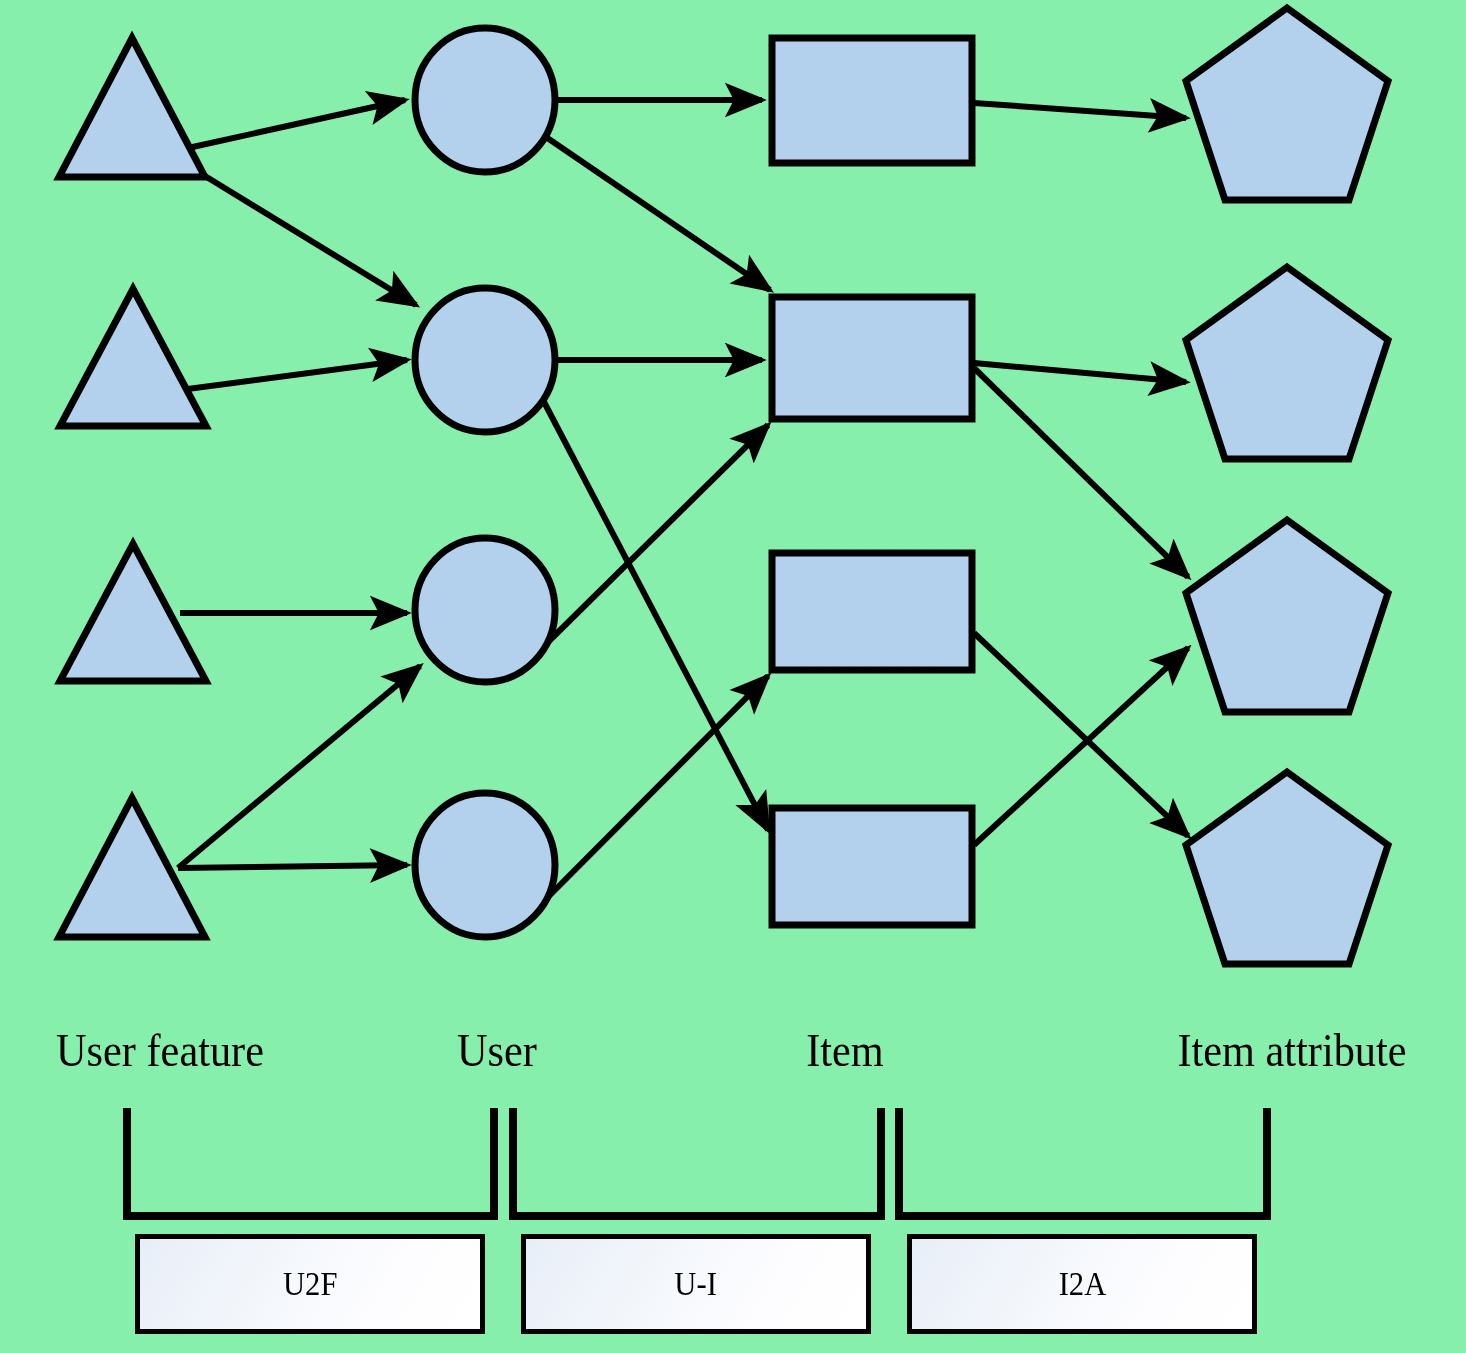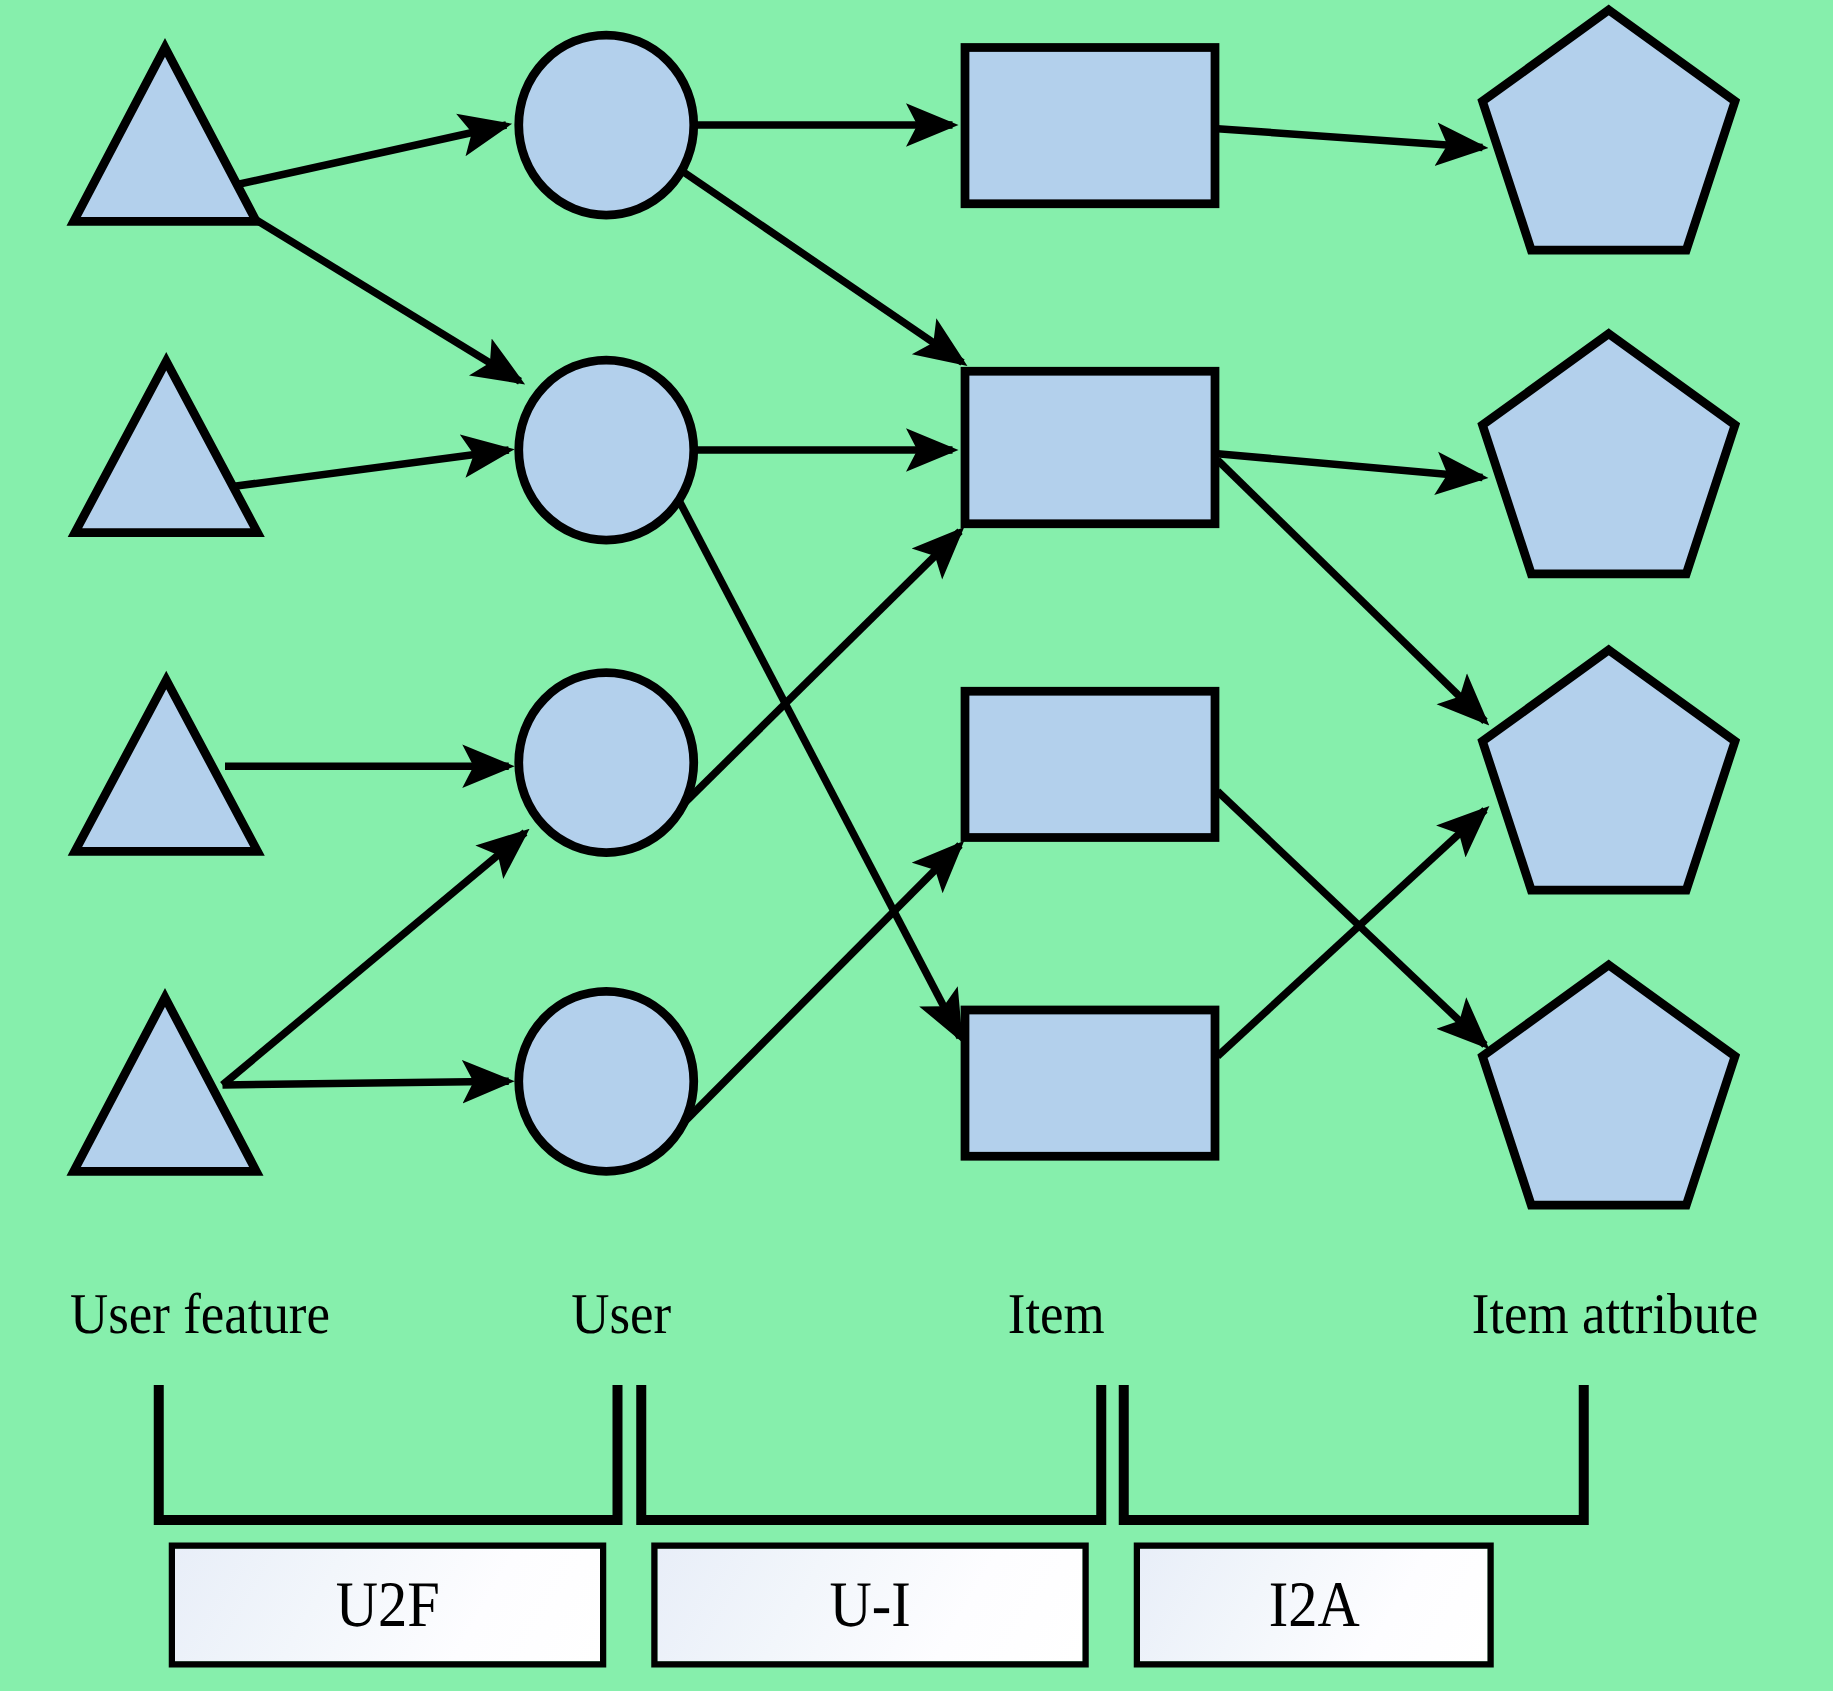--- a/index.html
+++ b/index.html
@@ -35,21 +35,21 @@
   }
   .group-box {
     position: absolute;
     box-sizing: border-box;
     border: 5px solid #000000;
     background: linear-gradient(120deg, #e8eef8 0%, #f2f6fb 35%, #fdfdff 70%, #ffffff 100%);
     display: flex;
     align-items: center;
     justify-content: center;
     font-family: "Liberation Serif", "DejaVu Serif", serif;
-    font-size: 52px;
+    font-size: 34px;
     color: #000000;
     letter-spacing: 0px;
   }
   .group-box span {
     display: inline-block;
     transform: scaleX(0.9);
   }
 </style>
 </head>
 <body>
@@ -120,17 +120,17 @@
   <div class="layer-label" style="left:397px; top:1028px; width:200px;">User</div>
   <div class="layer-label" style="left:745px; top:1028px; width:200px;">Item</div>
   <div class="layer-label" style="left:1132px; top:1028px; width:320px;">Item attribute</div>
 
   <div class="group-box" style="left:135px; top:1234px; width:350px; height:100px;">
     <span>U2F</span>
   </div>
   <div class="group-box" style="left:521px; top:1234px; width:350px; height:100px;font-family:Liberation Serif, serif;">
     <span>U-I</span>
   </div>
-  <div class="group-box" style="left:907px; top:1234px; width:288px; height:100px;font-family:Liberation Serif, serif;">
+  <div class="group-box" style="left:907px; top:1234px; width:350px; height:100px;font-family:Liberation Serif, serif;">
     <span>I2A</span>
   </div>
 
 </div>
 
 </body></html>

